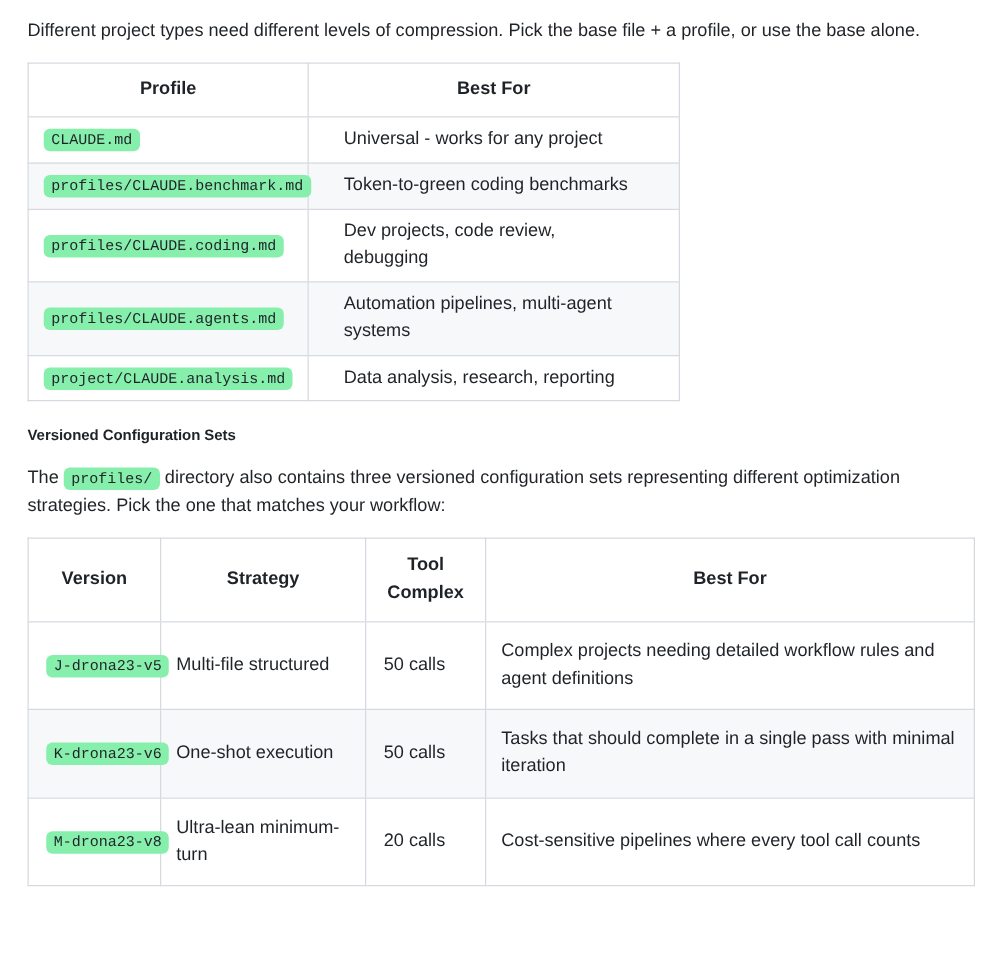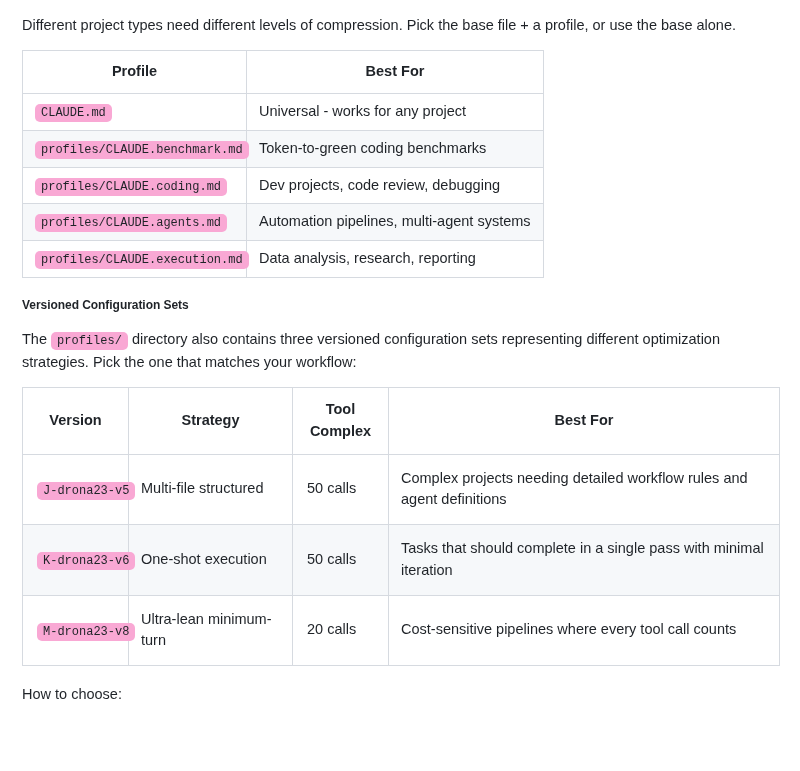--- a/index.html
+++ b/index.html
@@ -44,21 +44,21 @@
     margin: 0 0 14px 0;
     font-size: 14.5px;
     color: #1f2328;
     line-height: 1.55;
   }
 
   
   code.inline {
     font-family: "Liberation Mono", "DejaVu Sans Mono", monospace;
     font-size: 12px;
-    background: #f9a8d4;
+    background: #86efac;
     border-radius: 5px;
     padding: 2px 6px;
     color: #1f2328;
     white-space: nowrap;
   }
 
   
   table.md-table {
     border-collapse: collapse;
     border-spacing: 0;
@@ -85,21 +85,21 @@
   }
   table.md-table tbody tr:nth-child(odd) {
     background: #ffffff;
   }
 
   
   #profiles-table { width: 521px; }
   #profiles-table .col-profile { width: 224px; }
   #profiles-table .col-bestfor { width: 297px; }
   #profiles-table td.profile-cell { padding: 7px 12px; }
-  #profiles-table td.bestfor-cell { padding: 7px 12px; }
+  #profiles-table td.bestfor-cell { padding: 7px 28px; }
 
   
   #versions-table { width: 757px; }
   #versions-table .col-version  { width: 106px; }
   #versions-table .col-strategy { width: 164px; }
   #versions-table .col-budget   { width: 96px;  }
   #versions-table .col-bestfor2 { width: 391px; }
   #versions-table th { padding: 11px 10px; }
   #versions-table td { padding: 13px 12px; }
   #versions-table td.version-cell {
@@ -145,21 +145,21 @@
       </tr>
       <tr>
         <td class="profile-cell"><code class="inline">profiles/CLAUDE.coding.md</code></td>
         <td class="bestfor-cell">Dev projects, code review, debugging</td>
       </tr>
       <tr>
         <td class="profile-cell"><code class="inline">profiles/CLAUDE.agents.md</code></td>
         <td class="bestfor-cell">Automation pipelines, multi-agent systems</td>
       </tr>
       <tr>
-        <td class="profile-cell"><code class="inline">profiles/CLAUDE.execution.md</code></td>
+        <td class="profile-cell"><code class="inline">project/CLAUDE.analysis.md</code></td>
         <td class="bestfor-cell">Data analysis, research, reporting</td>
       </tr>
     </tbody>
   </table>
 
   <h3 class="doc-h3">Versioned Configuration Sets</h3>
 
   <p class="doc-p"><span>The</span> <code class="inline">profiles/</code> <span>directory also contains three versioned configuration sets representing different optimization strategies. Pick the one that matches your workflow:</span></p>
 
   <table class="md-table" id="versions-table">
@@ -192,15 +192,14 @@
       </tr>
       <tr>
         <td class="version-cell"><code class="inline">M-drona23-v8</code></td>
         <td>Ultra-lean minimum-turn</td>
         <td class="budget-cell">20 calls</td>
         <td>Cost-sensitive pipelines where every tool call counts</td>
       </tr>
     </tbody>
   </table>
 
-  <p class="how-label">How to choose:</p>
 
 </div>
 
 </body></html>

